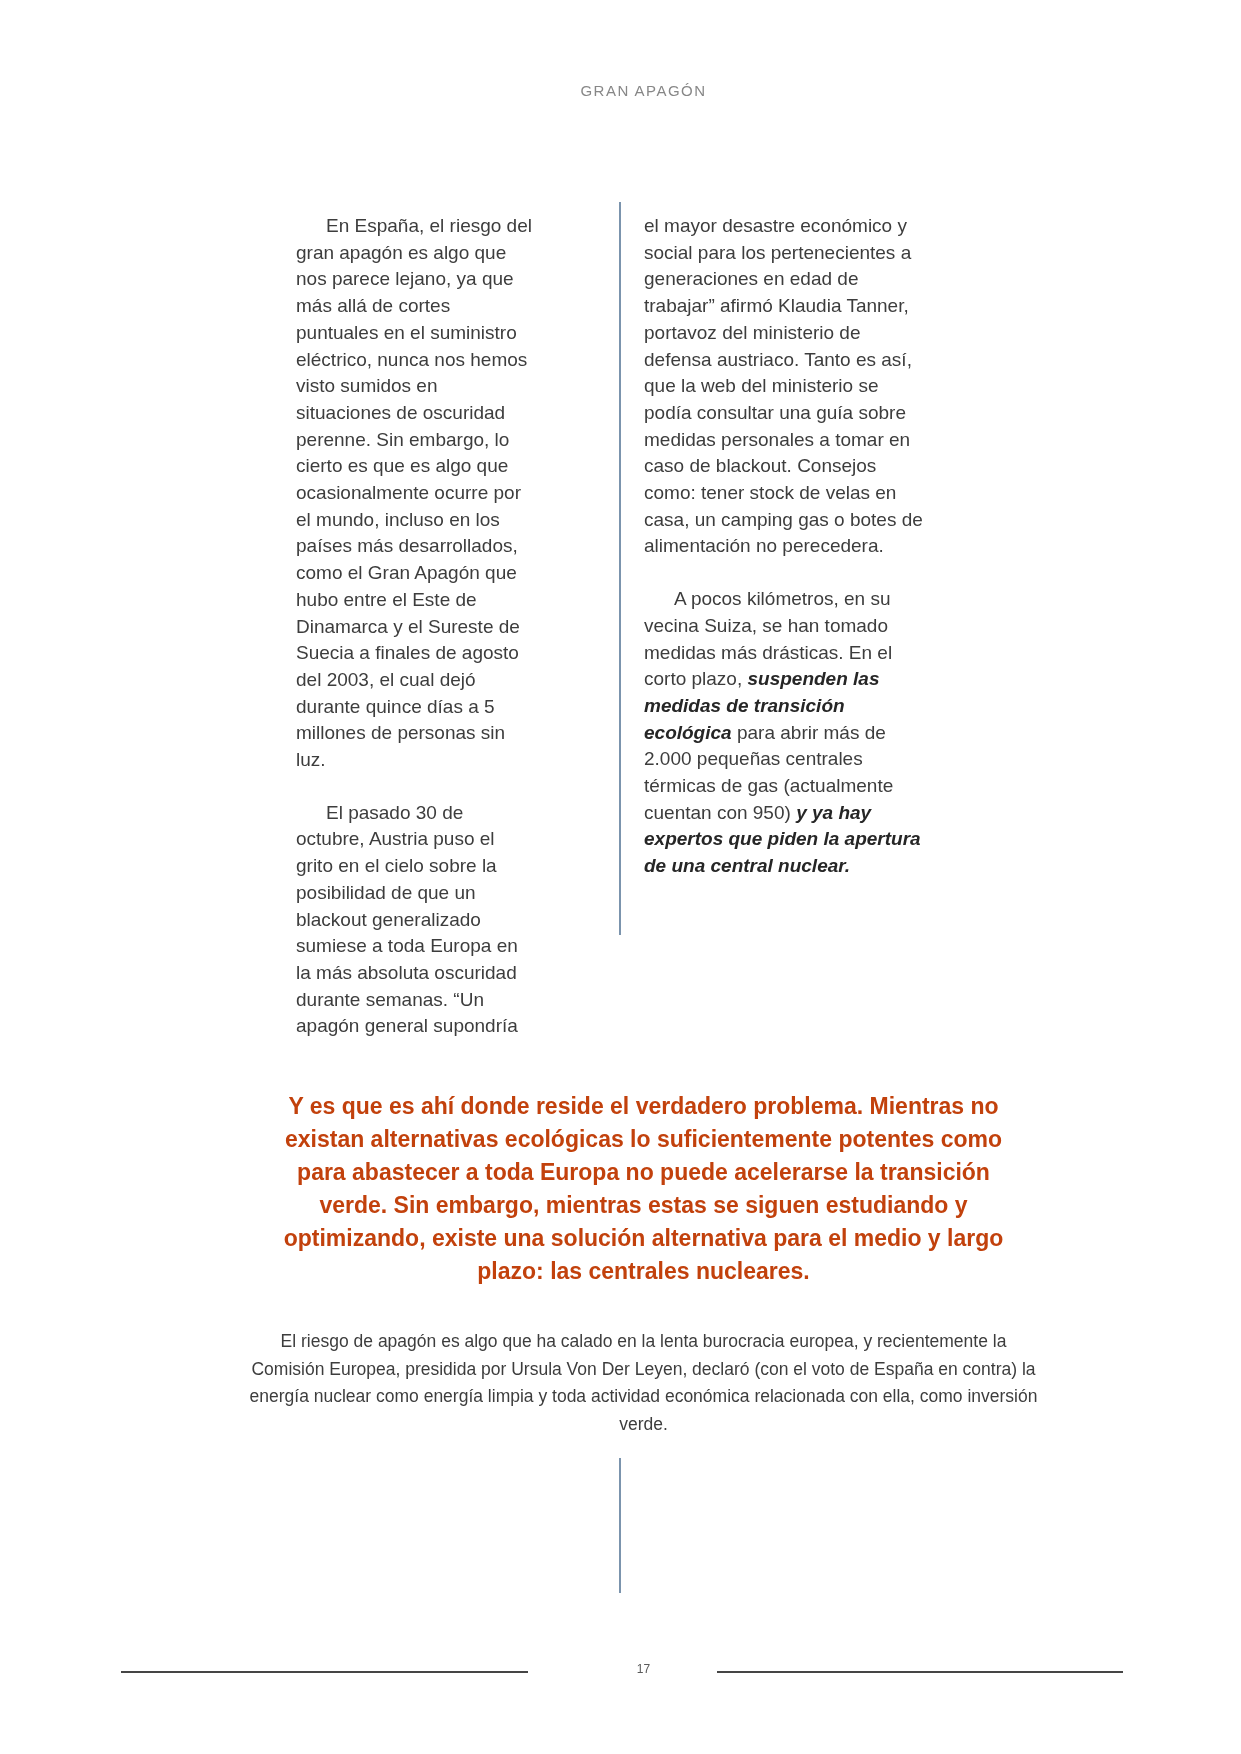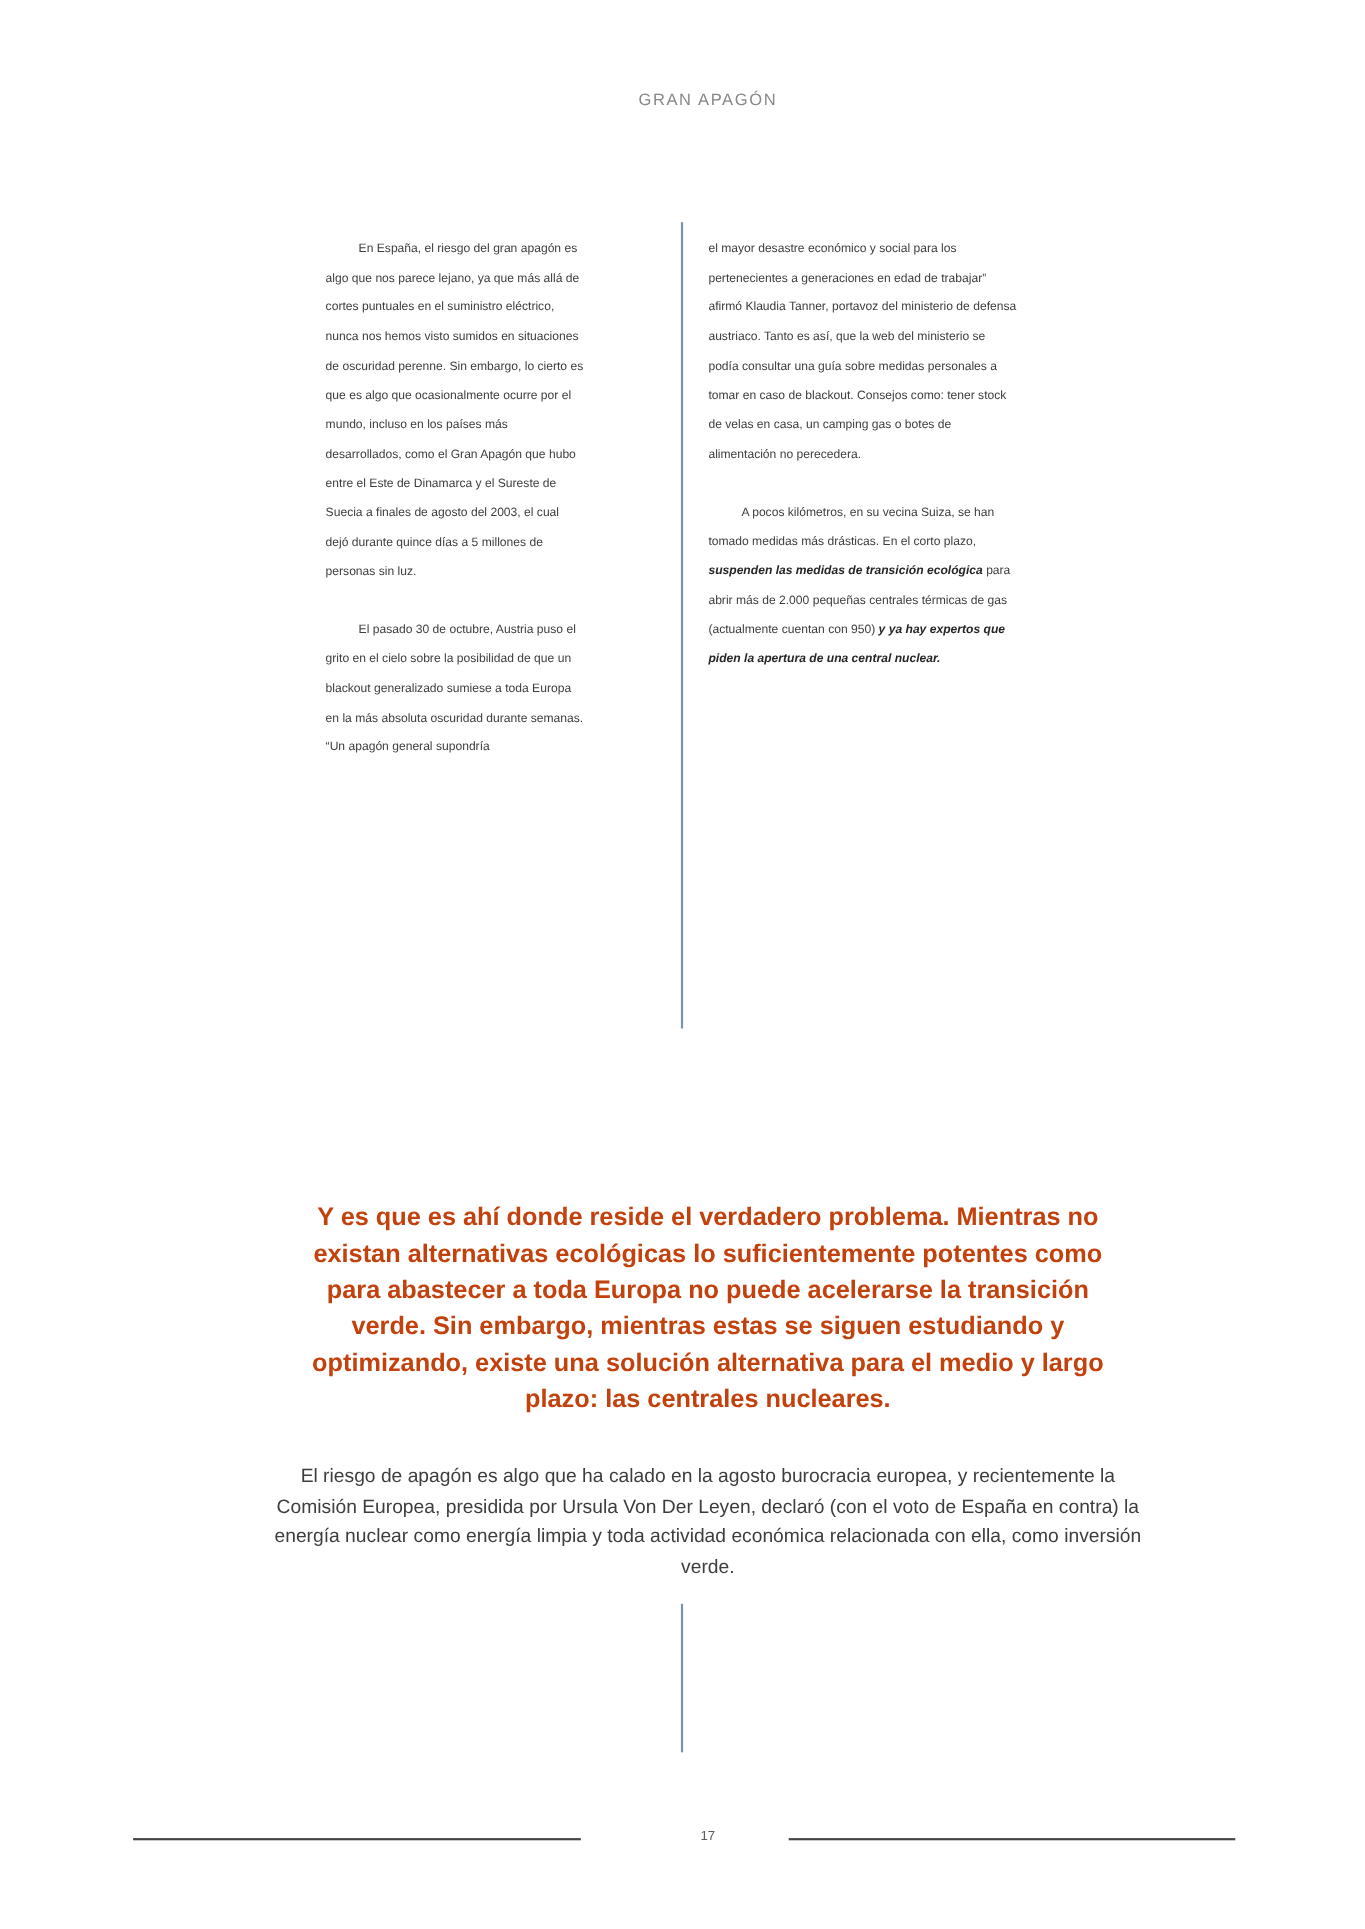--- a/index.html
+++ b/index.html
@@ -22,21 +22,21 @@
 
   
   .columns {
     position:absolute; left:296px; top:213px; width:628px;
     display:flex;
   }
   .col-left  { width:236px; }
   .col-right { width:280px; margin-left:112px; }
   .columns p {
     margin:0 0 26px 0;
-    font-size:11px; line-height:26.7px;
+    font-size:19px; line-height:26.7px;
     color:#3d3d3d;
     text-align:left;
   }
   .columns p.indent { text-indent:30px; }
   .columns strong { font-weight:700; color:#262626;font-style:italic; }
 
   .divider-1 {
     position:absolute; left:619px; top:202px;
     width:2px; height:733px; background:#7b94ad;
   }
@@ -108,21 +108,21 @@
     </div>
   </div>
 
   <div class="divider-1"></div>
 
   <h1 class="headline">
     </h1>
 
   <div class="lead">Y es que es ahí donde reside el verdadero problema. Mientras no existan alternativas ecológicas lo suficientemente potentes como para abastecer a toda Europa no puede acelerarse la transición verde. Sin embargo, mientras estas se siguen estudiando y optimizando, existe una solución alternativa para el medio y largo plazo: las centrales nucleares.</div>
 
-  <div class="intro">El riesgo de apagón es algo que ha calado en la agosto burocracia europea, y recientemente la Comisión Europea, presidida por Ursula Von Der Leyen, declaró (con el voto de España en contra) la energía nuclear como energía limpia y toda actividad económica relacionada con ella, como inversión verde.</div>
+  <div class="intro">El riesgo de apagón es algo que ha calado en la lenta burocracia europea, y recientemente la Comisión Europea, presidida por Ursula Von Der Leyen, declaró (con el voto de España en contra) la energía nuclear como energía limpia y toda actividad económica relacionada con ella, como inversión verde.</div>
 
   <div class="divider-2"></div>
 
   <div class="footer-rule-left"></div>
   <div class="page-number">17</div>
   <div class="footer-rule-right"></div>
 
 </div>
 
 </body></html>

